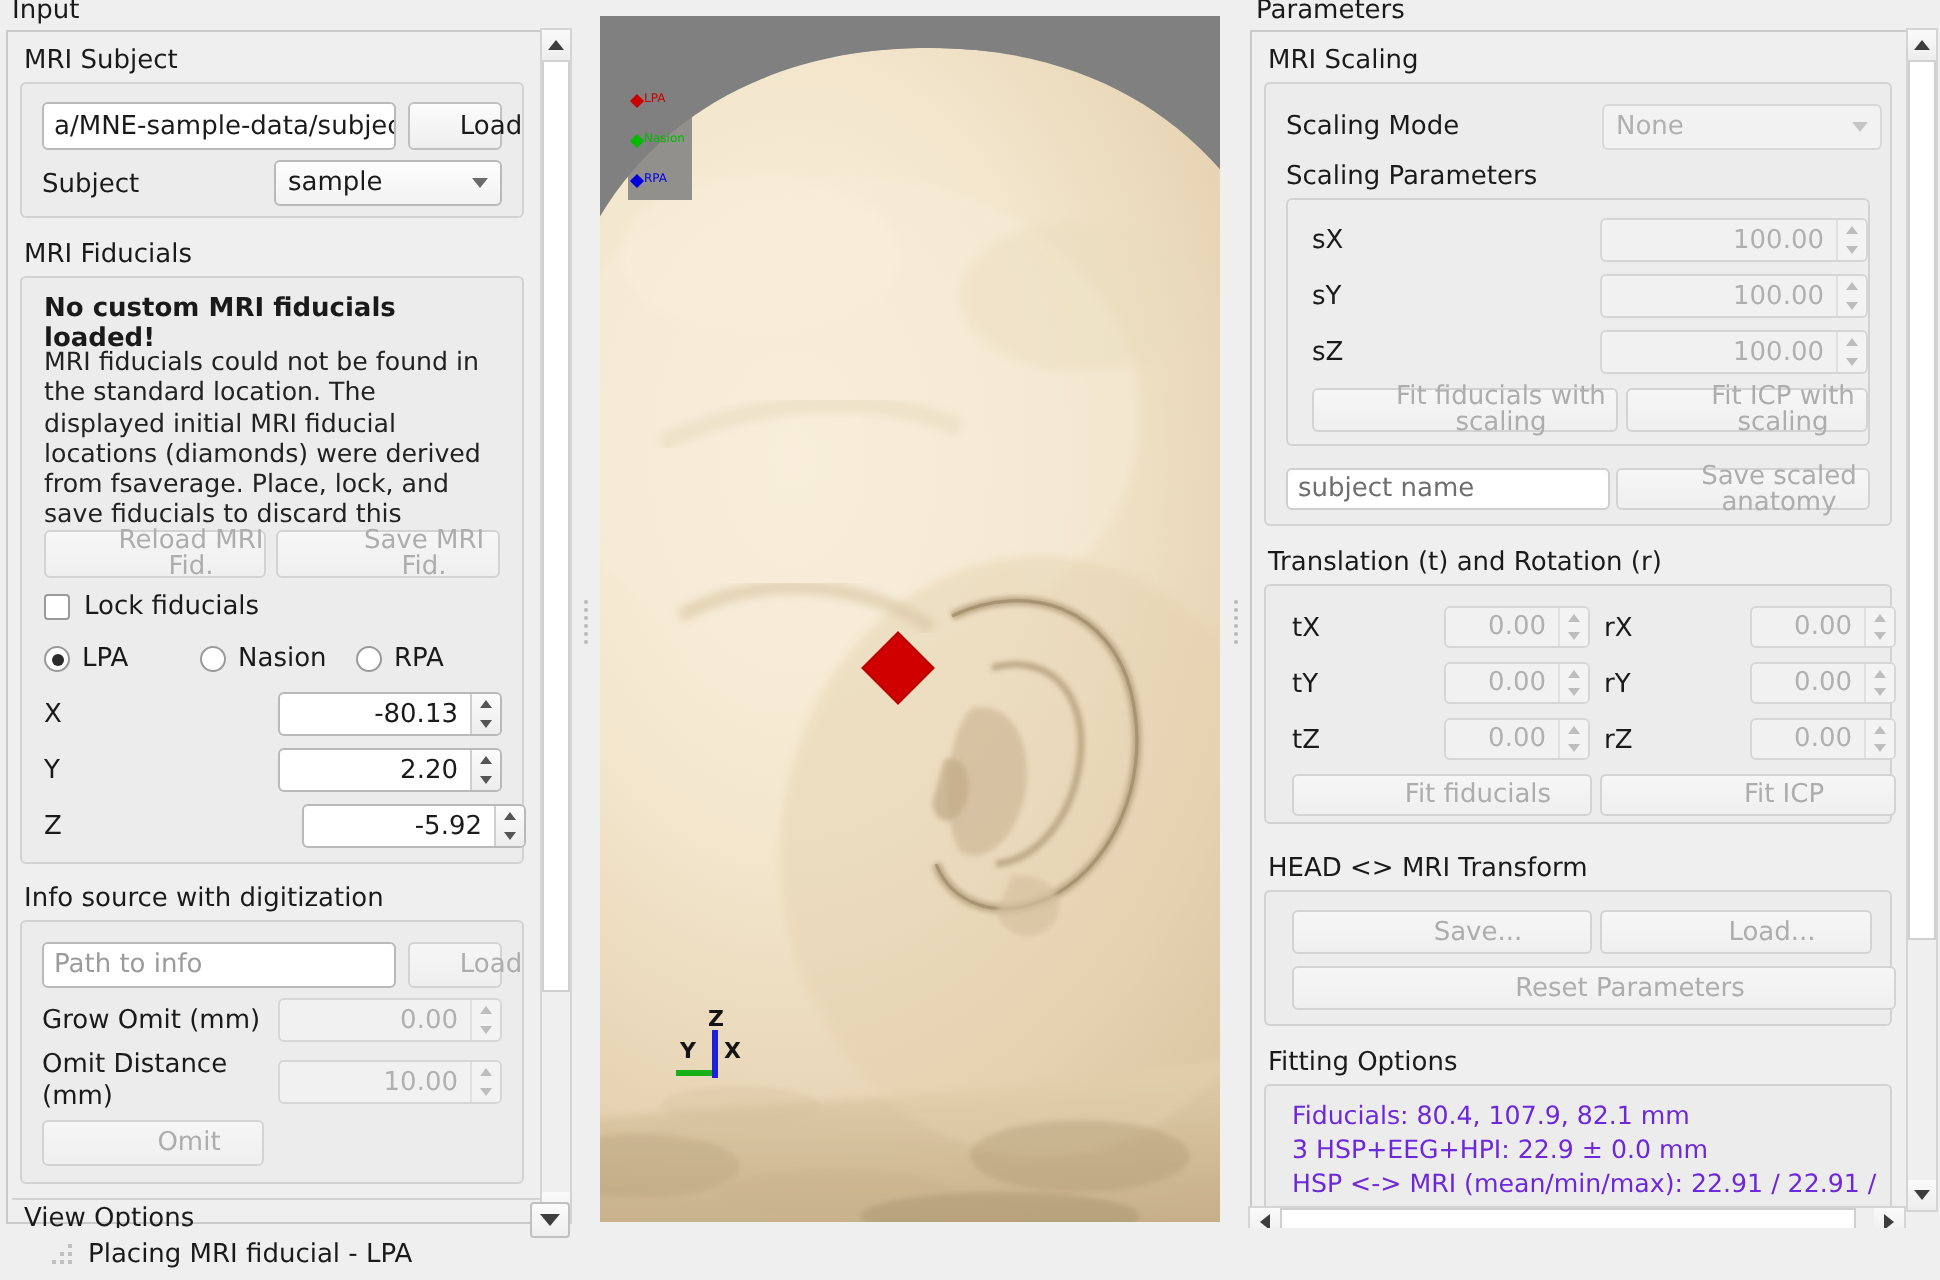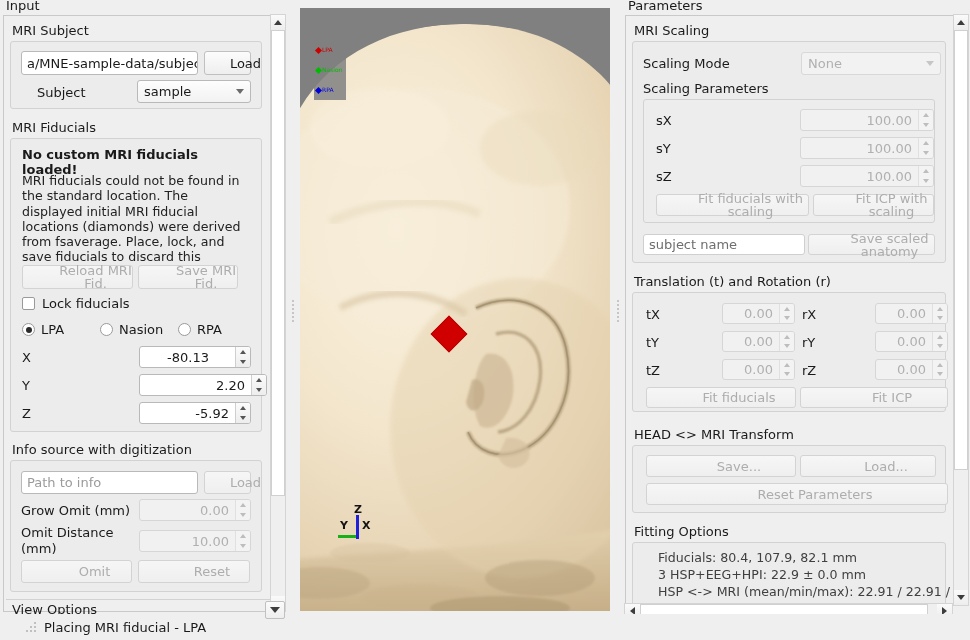--- a/index.html
+++ b/index.html
@@ -318,73 +318,73 @@
     <div class="grp-title" style="position:absolute;left:4px;top:-2px;">Input</div>
 
     <div style="position:absolute;left:3px;top:15px;width:282px;height:597px;border:1px solid #c9c9c9;background:#efefef;"></div>
 
     <div class="grp-title" style="position:absolute;left:10px;top:23px;">MRI Subject</div>
     <div class="sub" style="position:absolute;left:10px;top:41px;width:252px;height:68px;"></div>
 
     <div class="field" style="position:absolute;left:21px;top:51px;width:177px;height:24px;">a/MNE-sample-data/subjects</div>
     <div class="btn" style="position:absolute;left:204px;top:51px;width:47px;height:24px;">Load</div>
 
-    <div class="lbl" style="position:absolute;left:21px;top:85px;margin-left:16px;">Subject</div>
+    <div class="lbl" style="position:absolute;left:21px;top:85px;">Subject</div>
     <div class="combo" style="position:absolute;left:137px;top:80px;width:114px;height:23px;">
       <span class="cv">sample</span>
       <span class="arw"></span>
     </div>
 
     <div class="grp-title" style="position:absolute;left:10px;top:120px;">MRI Fiducials</div>
     <div class="sub" style="position:absolute;left:10px;top:138px;width:252px;height:294px;"></div>
 
     <div style="position:absolute;left:22px;top:147px;width:232px;font-size:13px;font-weight:bold;color:#1a1a1a;">No custom MRI fiducials loaded!</div>
     <div style="position:absolute;left:22px;top:173px;width:230px;font-size:12.6px;line-height:15.3px;color:#222;">MRI fiducials could not be found in the standard location. The displayed initial MRI fiducial locations (diamonds) were derived from fsaverage. Place, lock, and save fiducials to discard this message.</div>
 
     <div class="btn disabled" style="position:absolute;left:22px;top:265px;width:111px;height:24px;">Reload MRI Fid.</div>
-    <div class="btn disabled" style="position:absolute;left:138px;top:265px;width:100px;height:24px;">Save MRI Fid.</div>
+    <div class="btn disabled" style="position:absolute;left:138px;top:265px;width:112px;height:24px;">Save MRI Fid.</div>
 
     <div class="chk" style="position:absolute;left:22px;top:296px;">
       <span class="box"></span>
       <span class="lbl">Lock fiducials</span>
     </div>
 
     <div class="radio on" style="position:absolute;left:22px;top:322px;">
       <span class="dot"></span>
       <span class="lbl">LPA</span>
     </div>
     <div class="radio" style="position:absolute;left:100px;top:322px;">
       <span class="dot"></span>
       <span class="lbl">Nasion</span>
     </div>
     <div class="radio" style="position:absolute;left:178px;top:322px;">
       <span class="dot"></span>
       <span class="lbl">RPA</span>
     </div>
 
     <div class="lbl" style="position:absolute;left:22px;top:350px;">X</div>
-    <div class="spin" style="position:absolute;left:139px;top:346px;width:112px;height:22px;gap:20px;">
+    <div class="spin" style="position:absolute;left:139px;top:346px;width:112px;height:22px;">
       <span class="val">-80.13</span>
       <span class="arrows">
           <div class="up"></div>
           <div class="dn"></div>
         </span>
     </div>
 
     <div class="lbl" style="position:absolute;left:22px;top:378px;">Y</div>
-    <div class="spin" style="position:absolute;left:139px;top:374px;width:128px;height:22px;">
+    <div class="spin" style="position:absolute;left:139px;top:374px;width:112px;height:22px;">
       <span class="val">2.20</span>
       <span class="arrows">
           <div class="up"></div>
           <div class="dn"></div>
         </span>
     </div>
 
     <div class="lbl" style="position:absolute;left:22px;top:406px;">Z</div>
-    <div class="spin" style="position:absolute;left:139px;top:402px;width:112px;height:22px;">
+    <div class="spin" style="position:absolute;left:151px;top:402px;width:112px;height:22px;">
       <span class="val">-5.92</span>
       <span class="arrows">
           <div class="up"></div>
           <div class="dn"></div>
         </span>
     </div>
 
     <div class="grp-title" style="position:absolute;left:10px;top:442px;">Info source with digitization</div>
     <div class="sub" style="position:absolute;left:10px;top:460px;width:252px;height:132px;"></div>
 
@@ -405,21 +405,20 @@
     </div>
     <div class="spin disabled" style="position:absolute;left:139px;top:530px;width:112px;height:22px;">
       <span class="val">10.00</span>
       <span class="arrows">
           <div class="up"></div>
           <div class="dn"></div>
         </span>
     </div>
 
     <div class="btn disabled" style="position:absolute;left:21px;top:560px;width:111px;height:23px;">Omit</div>
-    <div class="btn disabled" style="position:absolute;left:138px;top:560px;width:112px;height:23px;">Reset</div>
 
     <div style="position:absolute;left:6px;top:599px;width:276px;height:1px;background:#d2d2d2;"></div>
     <div class="grp-title" style="position:absolute;left:10px;top:602px;">View Options</div>
   </div>
 
   <div class="vscroll" style="left:270px;top:14px;height:598px;">
     <div class="sbtn up"></div>
     <div class="track">
       <div class="thumb" style="top:0;height:466px;"></div>
     </div>
@@ -555,21 +554,21 @@
     <div class="grp-title" style="position:absolute;left:8px;top:427px;">HEAD &lt;&gt; MRI Transform</div>
     <div class="sub" style="position:absolute;left:8px;top:445px;width:314px;height:68px;"></div>
 
     <div class="btn disabled" style="position:absolute;left:22px;top:455px;width:150px;height:22px;">Save...</div>
     <div class="btn disabled" style="position:absolute;left:176px;top:455px;width:136px;height:22px;">Load...</div>
     <div class="btn disabled" style="position:absolute;left:22px;top:483px;width:302px;height:22px;">Reset Parameters</div>
 
     <div class="grp-title" style="position:absolute;left:8px;top:524px;">Fitting Options</div>
     <div class="sub" style="position:absolute;left:8px;top:542px;width:314px;height:66px;overflow:hidden;"></div>
 
-    <div style="position:absolute;left:34px;top:549px;width:300px;font-size:12.6px;line-height:17px;color:#404040;white-space:nowrap;">
+    <div style="position:absolute;left:22px;top:549px;width:300px;font-size:12.6px;line-height:17px;color:#6d28d9;white-space:nowrap;">
       <div>Fiducials: 80.4, 107.9, 82.1 mm</div>
       <div>3 HSP+EEG+HPI: 22.9 ± 0.0 mm</div>
       <div>HSP &lt;-&gt; MRI (mean/min/max): 22.91 / 22.91 /</div>
       <div>22.91 mm</div>
     </div>
   </div>
 
   <div class="vscroll" style="left:953px;top:14px;height:592px;">
     <div class="sbtn up"></div>
     <div class="track">

